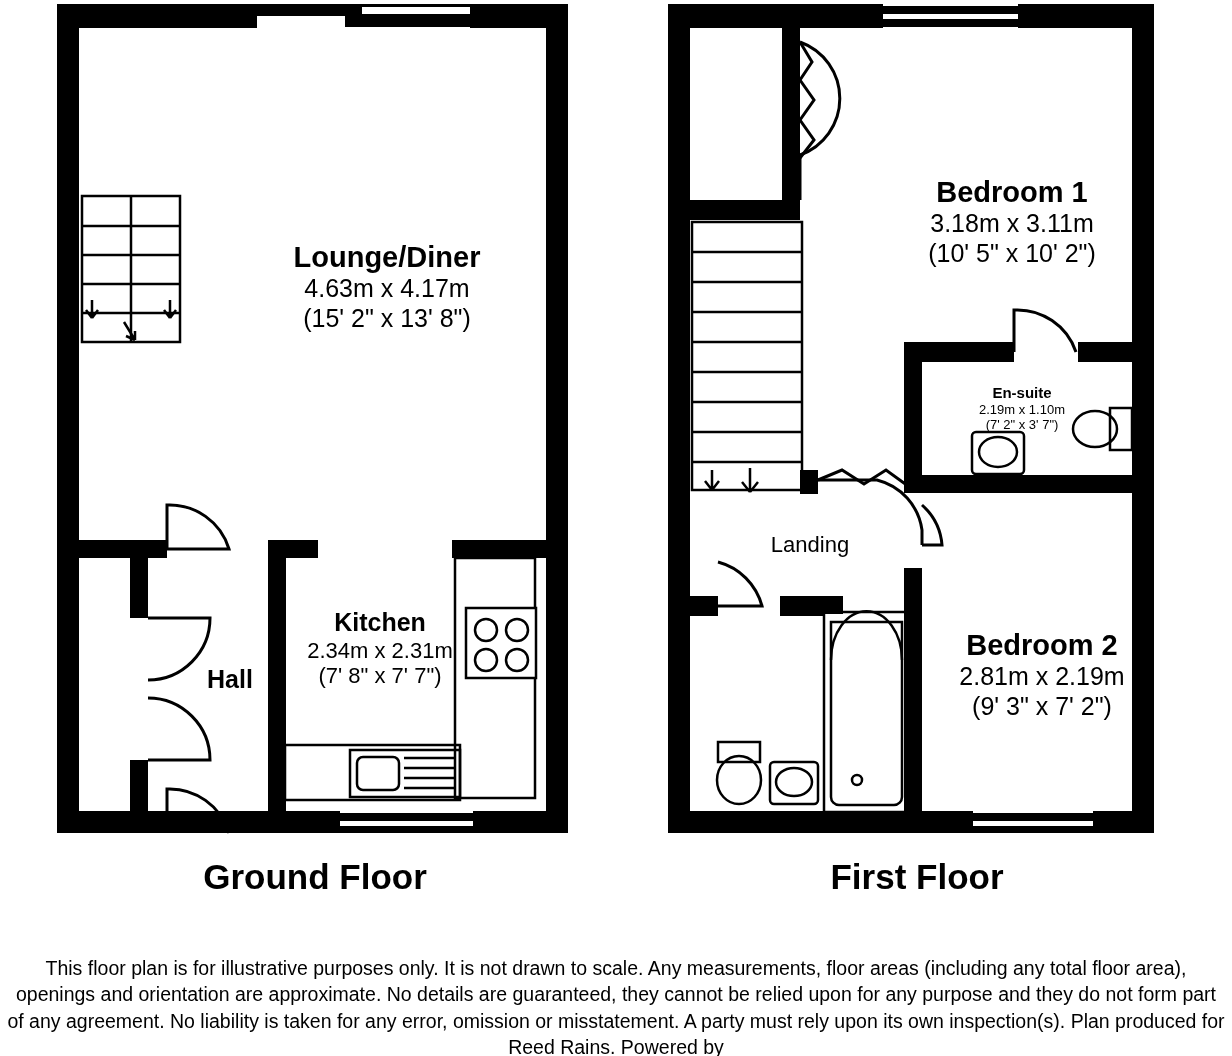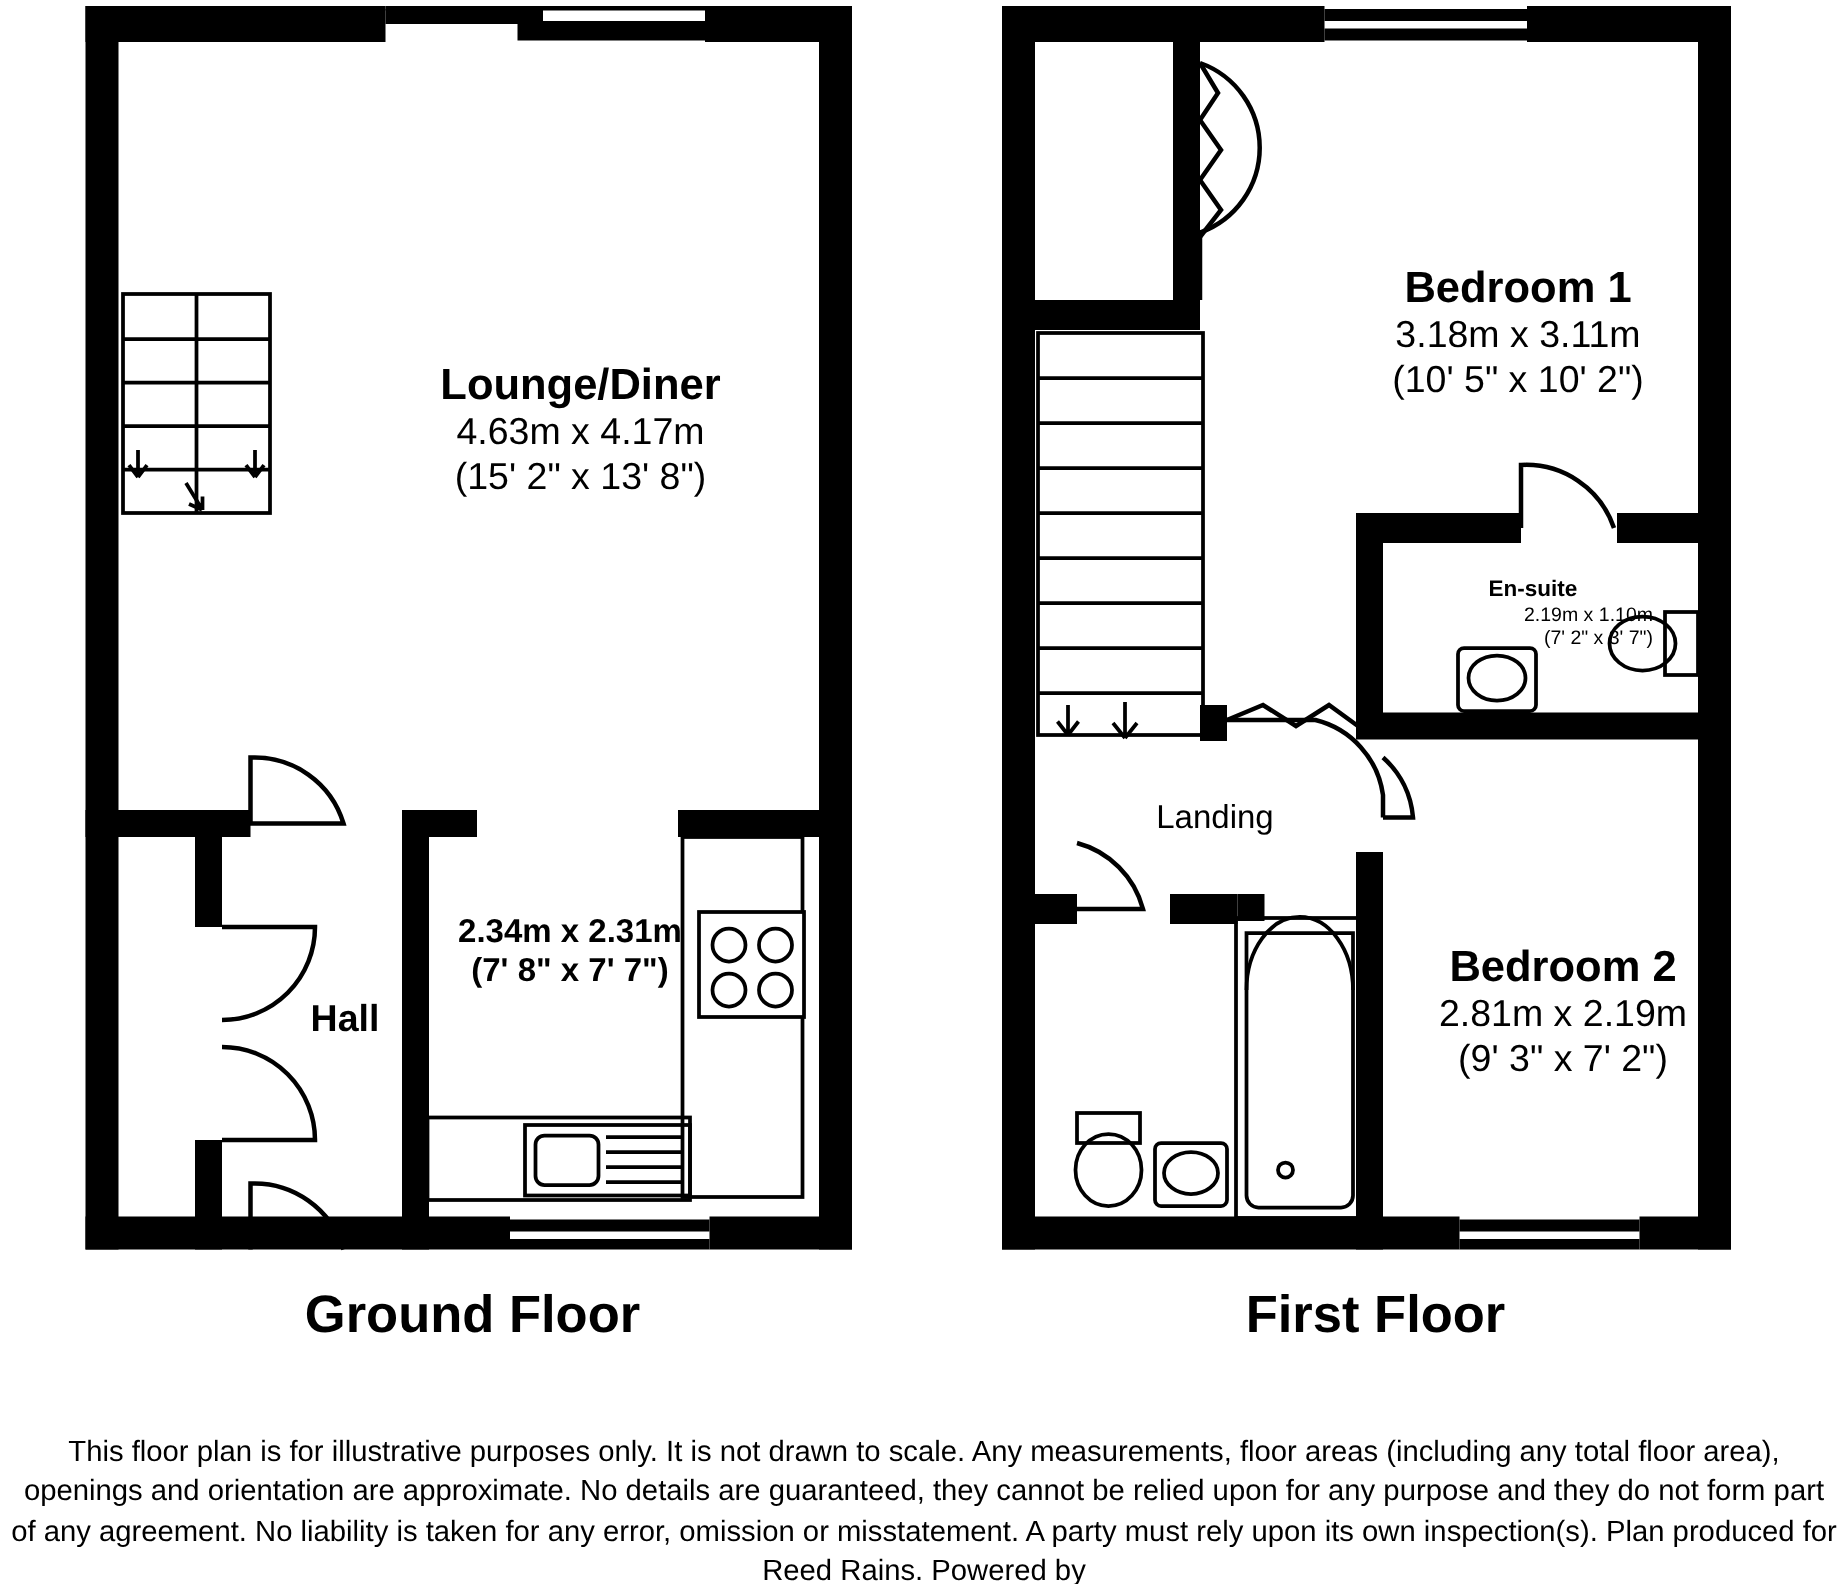--- a/index.html
+++ b/index.html
@@ -7,23 +7,23 @@
     width:1232px;height:1056px;background:#ffffff;
     font-family:"Liberation Sans", sans-serif;color:#000000;
     position:relative;overflow:hidden;
   }
   .plan{position:absolute;}
   .room-label{position:absolute;text-align:center;line-height:1.18;}
   .room-label .name{font-weight:bold;}
   .big .name{font-size:29px;}
   .big .dim{font-size:25px;}
   .mid .name{font-size:25px;}
-  .mid .dim{font-size:22px;font-weight:bold;}
+  .mid .dim{font-size:22px;}
   .small .name{font-size:15px;font-weight:bold;}
-  .small .dim{font-size:13px;text-align:right;}
+  .small .dim{font-size:13px;}
   .plain{font-size:22px;}
   .floor-title{position:absolute;font-size:35px;font-weight:bold;text-align:center;}
   .disclaimer{position:absolute;left:0;top:955px;width:1232px;text-align:center;
               font-size:19.5px;line-height:1.35;padding:0 6px;box-sizing:border-box;}
   svg{position:absolute;left:0;top:0;overflow:visible;}
   .ln{stroke:#000;fill:none;}
 </style>
 </head>
 <body>
 
@@ -98,20 +98,21 @@
     </g>
   </svg>
 
   <div class="room-label big" style="left:180px;top:240px;width:330px;margin-left:42px;">
     <div class="name">Lounge/Diner</div>
     <div class="dim">4.63m x 4.17m</div>
     <div class="dim">(15' 2" x 13' 8")</div>
   </div>
 
   <div class="room-label mid" style="left:285px;top:608px;width:190px;">
+    <div class="name">Kitchen</div>
     <div class="dim">2.34m x 2.31m</div>
     <div class="dim">(7' 8" x 7' 7")</div>
   </div>
 
   <div class="room-label" style="left:160px;top:665px;width:140px;">
     <div class="name plain" style="font-weight:bold;font-size:25px;">Hall</div>
   </div>
 
   <div class="floor-title" style="left:60px;top:857px;width:510px;">Ground Floor</div>
 </div>

